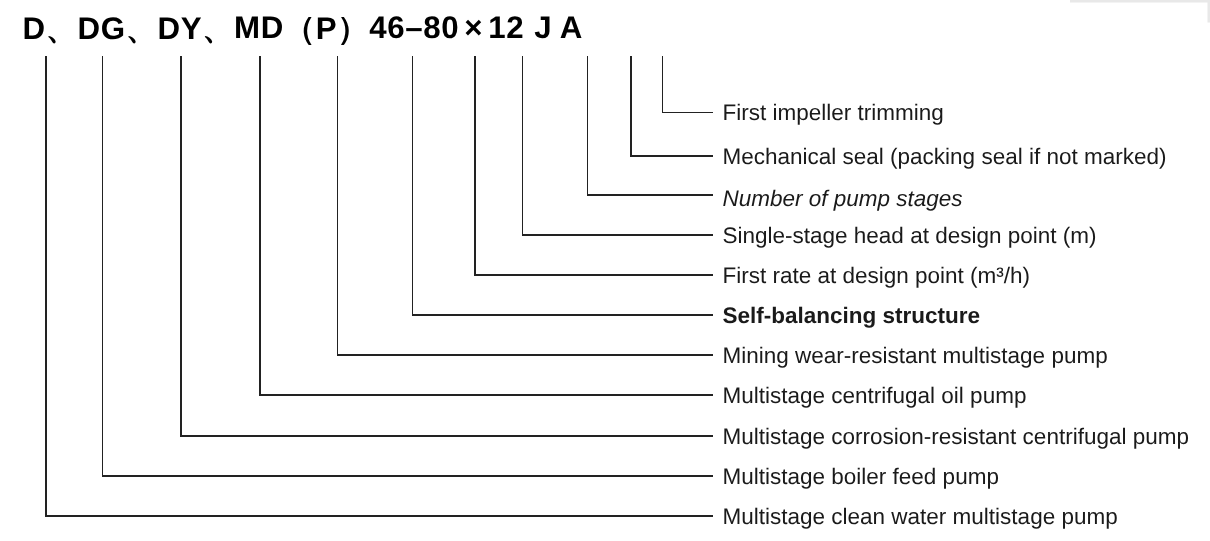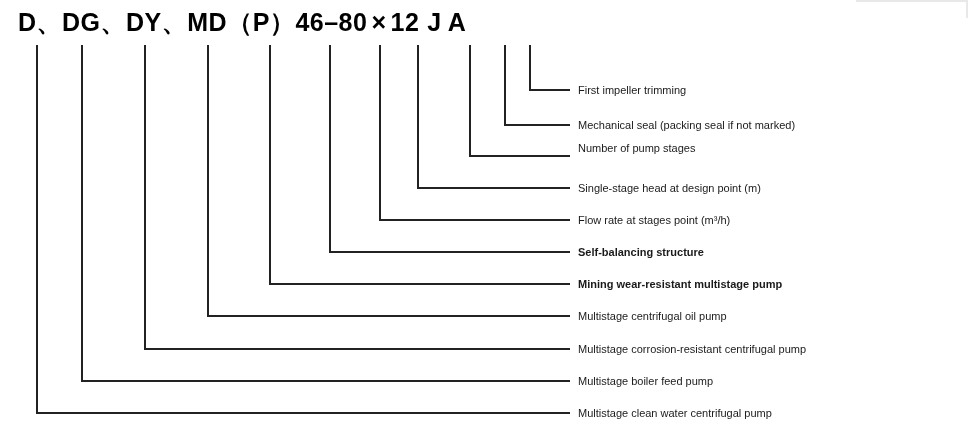--- a/index.html
+++ b/index.html
@@ -38,21 +38,21 @@
     position: absolute;
     left: 0;
     top: 0;
     width: 968px;
     height: 433px;
   }
   
   .label {
     position: absolute;
     left: 578px;
-    font-size: 11px;
+    font-size: 18px;
     line-height: 16px;
     color: #1a1a1a;
     white-space: nowrap;
   }
   
   .scan-edge {
     position: absolute;
     background: #e8e8e8;
   }
 </style>
@@ -88,23 +88,23 @@
       <path d="M270,45 L270,284 L570,284"></path>
       <path d="M208,45 L208,316 L570,316"></path>
       <path d="M145,45 L145,349 L570,349"></path>
       <path d="M82,45 L82,381 L570,381"></path>
       <path d="M37,45 L37,413 L570,413"></path>
     </g>
   </svg>
 
   <div class="label" style="top:82px;">First impeller trimming</div>
   <div class="label" style="top:117px;">Mechanical seal (packing seal if not marked)</div>
-  <div class="label" style="top:140px;">Number of pump stages</div>
+  <div class="label" style="top:151px;font-style:italic;">Number of pump stages</div>
   <div class="label" style="top:180px;">Single-stage head at design point (m)</div>
-  <div class="label" style="top:212px;">Flow rate at stages point (m³/h)</div>
+  <div class="label" style="top:212px;">First rate at design point (m³/h)</div>
   <div class="label" style="top:244px;font-weight:bold;">Self-balancing structure</div>
-  <div class="label" style="top:276px;font-weight:bold;">Mining wear-resistant multistage pump</div>
+  <div class="label" style="top:276px;">Mining wear-resistant multistage pump</div>
   <div class="label" style="top:308px;">Multistage centrifugal oil pump</div>
   <div class="label" style="top:341px;">Multistage corrosion-resistant centrifugal pump</div>
   <div class="label" style="top:373px;">Multistage boiler feed pump</div>
-  <div class="label" style="top:405px;">Multistage clean water centrifugal pump</div>
+  <div class="label" style="top:405px;">Multistage clean water multistage pump</div>
 
 </div>
 
 </body></html>

